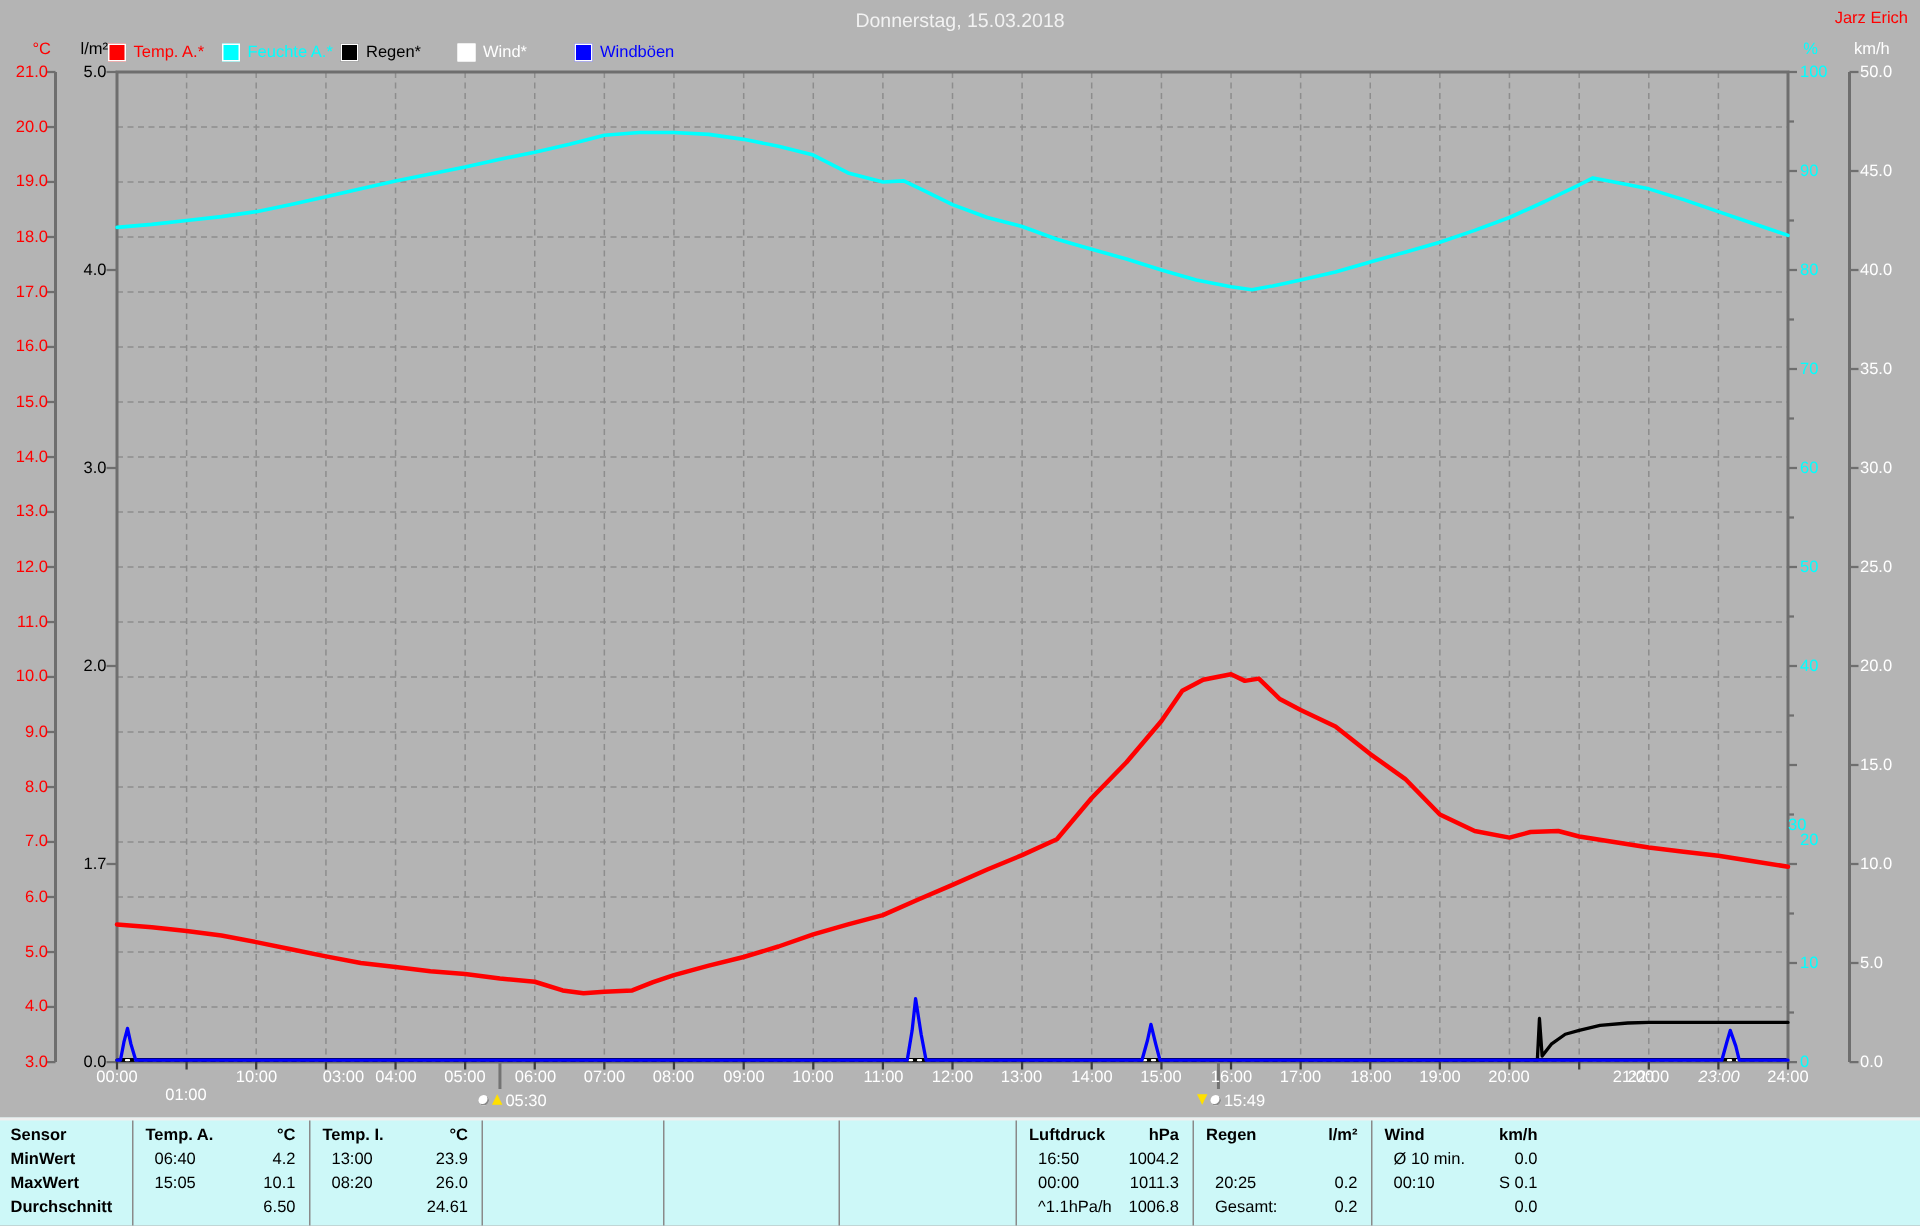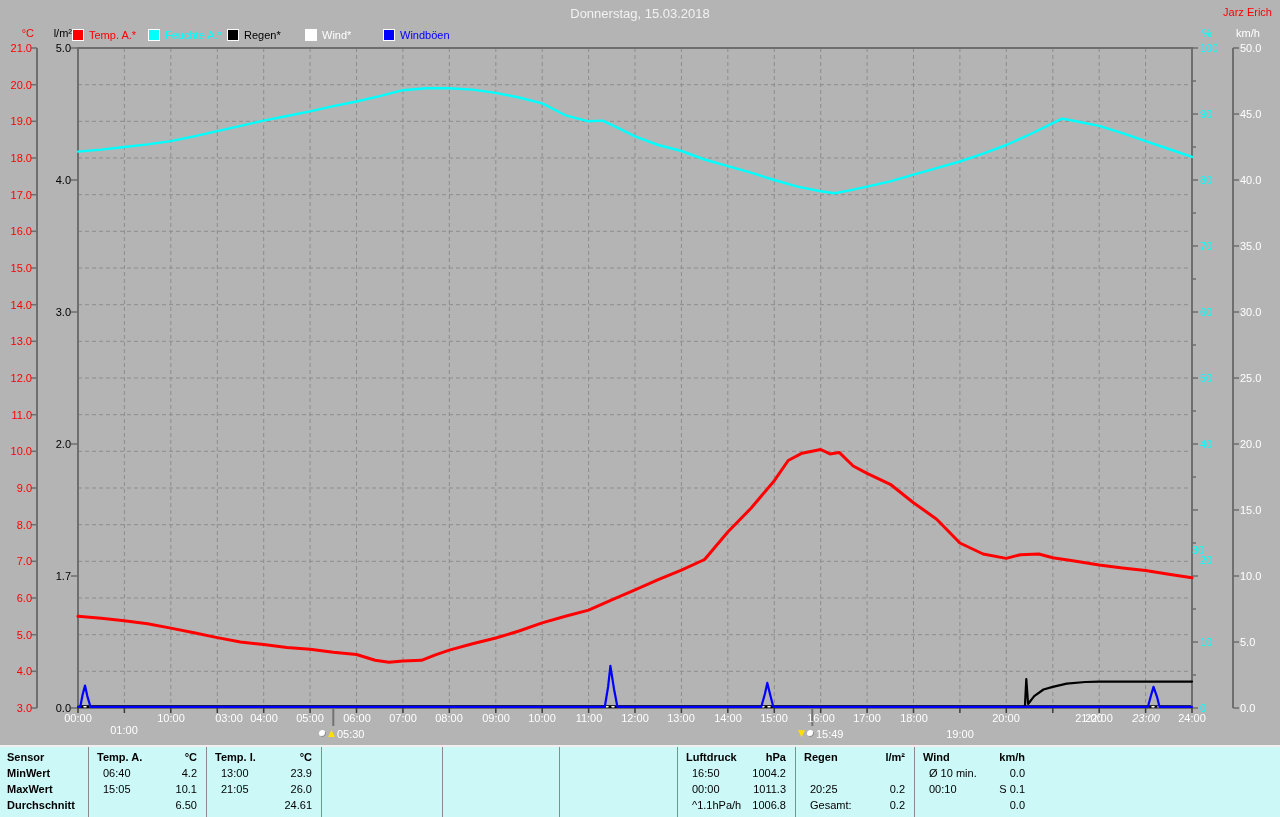--- a/index.html
+++ b/index.html
@@ -276,21 +276,21 @@
     <span class="tick t-x" style="left: 471px; top: 712px;">09:00</span>
     <span class="tick t-x" style="left: 517px; top: 712px;">10:00</span>
     <span class="tick t-x" style="left: 564px; top: 712px;">11:00</span>
     <span class="tick t-x" style="left: 610px; top: 712px;">12:00</span>
     <span class="tick t-x" style="left: 656px; top: 712px;">13:00</span>
     <span class="tick t-x" style="left: 703px; top: 712px;">14:00</span>
     <span class="tick t-x" style="left: 749px; top: 712px;">15:00</span>
     <span class="tick t-x" style="left: 796px; top: 712px;">16:00</span>
     <span class="tick t-x" style="left: 842px; top: 712px;">17:00</span>
     <span class="tick t-x" style="left: 889px; top: 712px;">18:00</span>
-    <span class="tick t-x" style="left: 935px; top: 712px; margin-top: 16px;">19:00</span>
+    <span class="tick t-x" style="left: 935px; top: 712px;">19:00</span>
     <span class="tick t-x" style="left: 981px; top: 712px;">20:00</span>
     <span class="tick t-x" style="left: 1064px; top: 712px;">21:00</span>
     <span class="tick t-x" style="left: 1074px; top: 712px;">22:00</span>
     <span class="tick t-x" style="left: 1121px; top: 712px; font-style: italic;">23:00</span>
     <span class="tick t-x" style="left: 1167px; top: 712px;">24:00</span>
   </div>
 
 <div class="marker" id="marker-0" style="left: 319px;">
   <span class="moon-dot"></span>
   <span class="arr">▲</span>
@@ -315,21 +315,21 @@
         <span class="cell-val" style="top:20px">4.2</span>
         <span class="cell-time" style="top:36px">15:05</span>
         <span class="cell-val" style="top:36px">10.1</span>
         <span class="cell-val" style="top:52px">6.50</span>
       </div>
       <div class="section" style="left: 206px; width: 115px;">
         <span class="sec-title">Temp. I.</span>
         <span class="sec-unit">°C</span>
         <span class="cell-time" style="top:20px">13:00</span>
         <span class="cell-val" style="top:20px">23.9</span>
-        <span class="cell-time" style="top:36px">21:05</span>
+        <span class="cell-time" style="top:36px">08:20</span>
         <span class="cell-val" style="top:36px">26.0</span>
         <span class="cell-val" style="top:52px">24.61</span>
       </div>
       <div class="section" style="left: 321px; width: 121px;"></div>
       <div class="section" style="left: 442px; width: 117px;"></div>
       <div class="section" style="left: 559px; width: 118px;"></div>
       <div class="section" style="left: 677px; width: 118px;">
         <span class="sec-title">Luftdruck</span>
         <span class="sec-unit">hPa</span>
         <span class="cell-time" style="top:20px">16:50</span>

